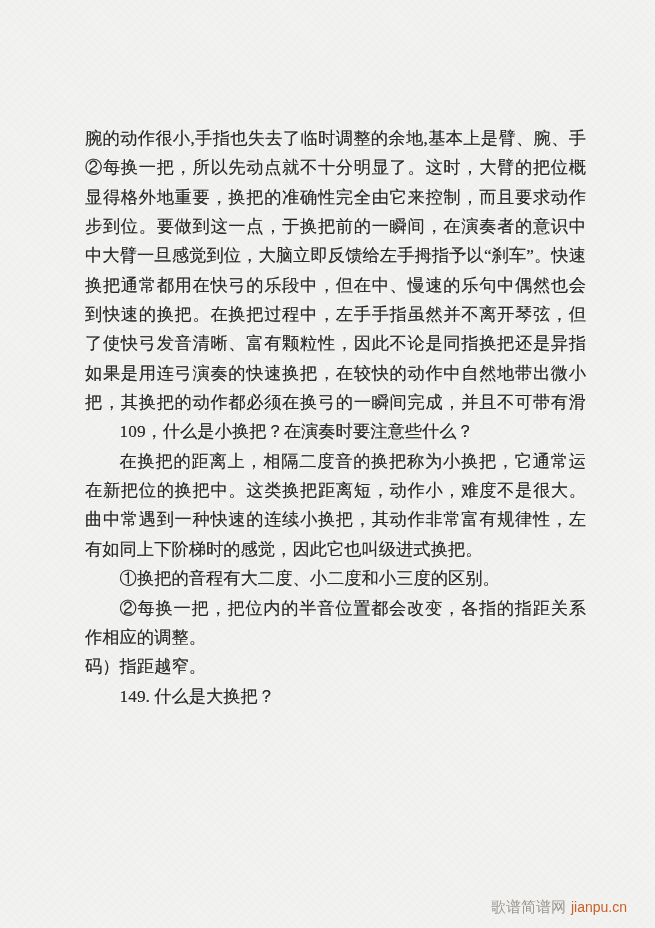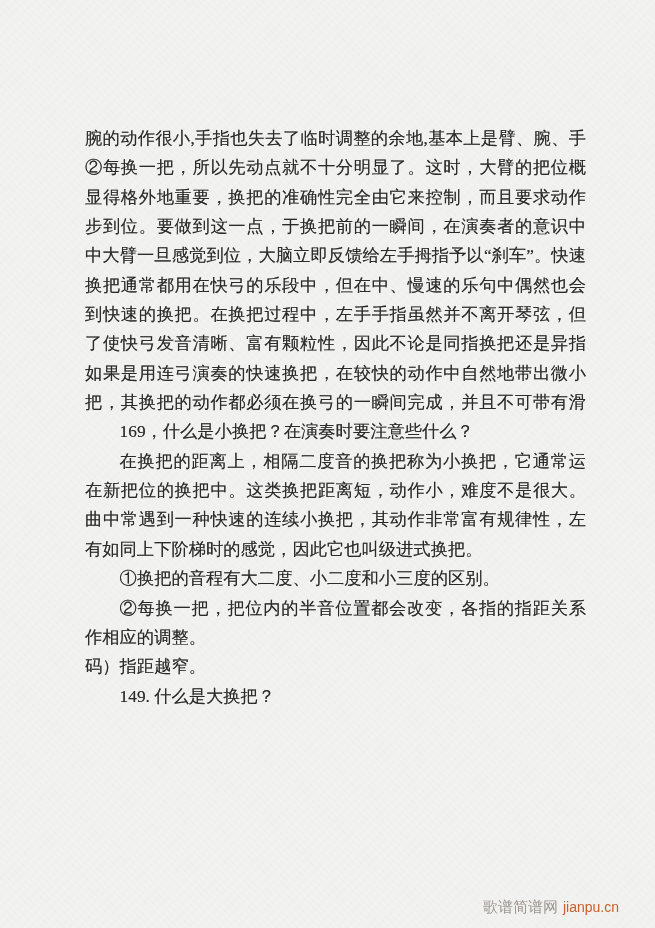--- a/index.html
+++ b/index.html
@@ -43,21 +43,21 @@
   .t-line.fill {
     text-align: justify;
     text-align-last: justify;
   }
   .t-line.indent {
     text-indent: 2em;
   }
   .watermark {
     position: absolute;
     top: 897px;
-    right: 36px;
+    right: 28px;
     font-size: 15px;
     line-height: 20px;
     white-space: nowrap;
   }
   .wm-name {
     font-family: "Liberation Serif", "DejaVu Serif", serif;
   }
   .wm-url {
     font-family: "Liberation Sans", "DejaVu Sans", sans-serif;
     font-size: 14px;
@@ -73,21 +73,21 @@
     <div class="t-line fill">腕的动作很小,手指也失去了临时调整的余地,基本上是臂、腕、手呈</div>
     <div class="t-line fill">②每换一把，所以先动点就不十分明显了。这时，大臂的把位概念就</div>
     <div class="t-line fill">显得格外地重要，换把的准确性完全由它来控制，而且要求动作一</div>
     <div class="t-line fill">步到位。要做到这一点，于换把前的一瞬间，在演奏者的意识中必</div>
     <div class="t-line fill">中大臂一旦感觉到位，大脑立即反馈给左手拇指予以“刹车”。快速</div>
     <div class="t-line fill">换把通常都用在快弓的乐段中，但在中、慢速的乐句中偶然也会用</div>
     <div class="t-line fill">到快速的换把。在换把过程中，左手手指虽然并不离开琴弦，但为</div>
     <div class="t-line fill">了使快弓发音清晰、富有颗粒性，因此不论是同指换把还是异指换</div>
     <div class="t-line fill">如果是用连弓演奏的快速换把，在较快的动作中自然地带出微小的</div>
     <div class="t-line fill">把，其换把的动作都必须在换弓的一瞬间完成，并且不可带有滑音。</div>
-    <div class="t-line indent">169，什么是小换把？在演奏时要注意些什么？</div>
+    <div class="t-line indent">109，什么是小换把？在演奏时要注意些什么？</div>
     <div class="t-line indent fill">在换把的距离上，相隔二度音的换把称为小换把，它通常运用</div>
     <div class="t-line fill">在新把位的换把中。这类换把距离短，动作小，难度不是很大。乐</div>
     <div class="t-line fill">曲中常遇到一种快速的连续小换把，其动作非常富有规律性，左臂</div>
     <div class="t-line">有如同上下阶梯时的感觉，因此它也叫级进式换把。</div>
     <div class="t-line indent">①换把的音程有大二度、小二度和小三度的区别。</div>
     <div class="t-line indent fill">②每换一把，把位内的半音位置都会改变，各指的指距关系要</div>
     <div class="t-line">作相应的调整。</div>
     <div class="t-line">码）指距越窄。</div>
     <div class="t-line indent">149. 什么是大换把？</div>
   </div>

